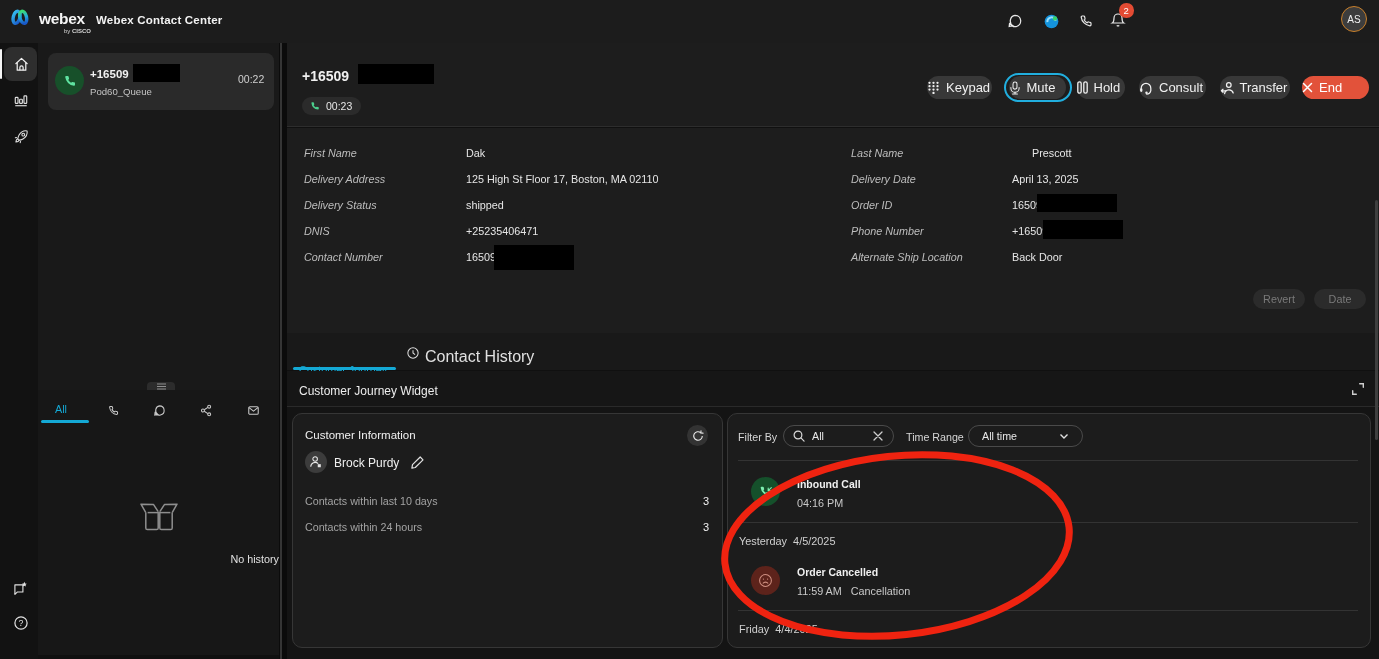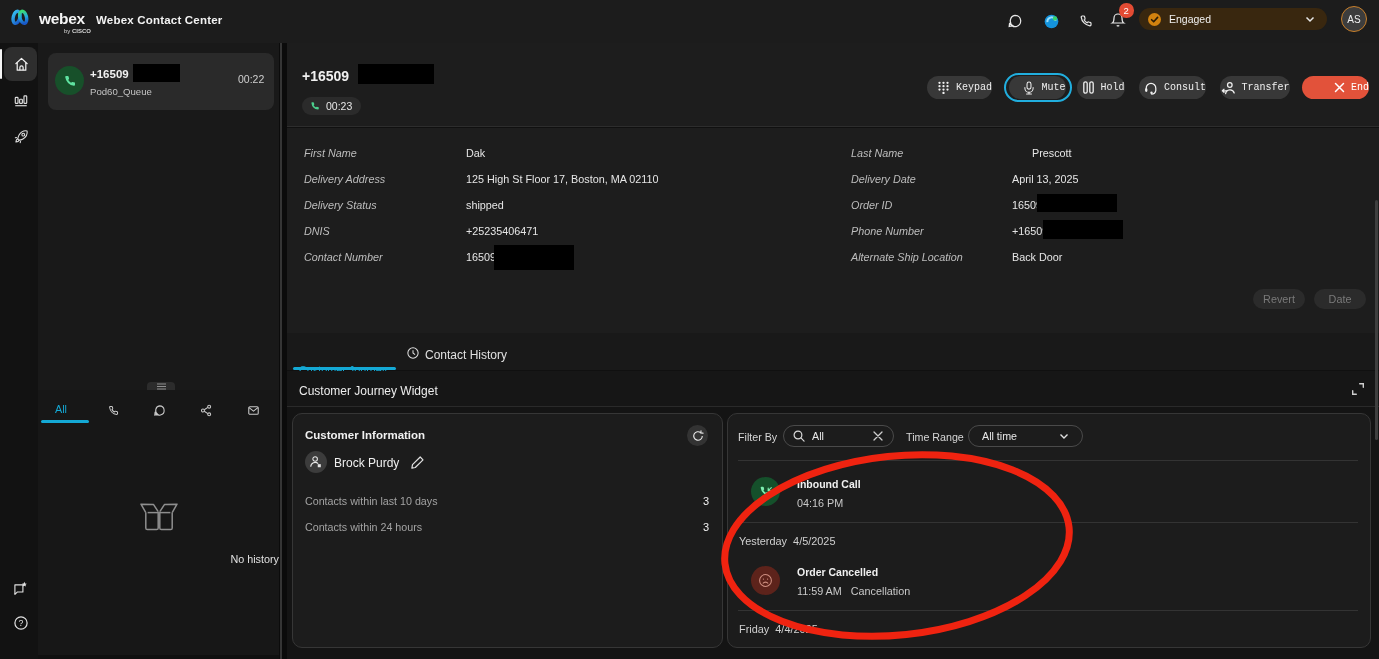--- a/index.html
+++ b/index.html
@@ -52,46 +52,46 @@
   #divider { left:279px; top:43px; width:8px; height:616px; background:#0b0b0b; }
   #divLine { left:280px; top:43px; width:2px; height:616px; background:#353535; }
 
   
   #mainhdr { left:287px; top:43px; width:1092px; height:84px; background:#1d1d1d; border-bottom:1px solid #2d2d2d; }
   #mhNum { left:302px; top:68px; font-size:14px; font-weight:bold; color:#f0f0f0; }
   #mhRedact { left:358px; top:64px; width:76px; height:20px; background:#000; }
   #mhTimer { left:302px; top:97px; height:18px; background:#2b2b2b; border-radius:9px; padding:0 9px 0 7px;
       display:flex; align-items:center; gap:5px; color:#e6e6e6; font-size:10.5px; }
   .cbtn { top:76px; height:23px; background:#383838; border-radius:11.5px; display:flex; align-items:center;
-      justify-content:flex-end; gap:6px; color:#f0f0f0; font-size:10px;font-family:Liberation Mono, monospace; }
+      justify-content:flex-start; gap:6px; color:#f0f0f0; font-size:13px; }
   #muteRing { left:1004px; top:73px; width:68px; height:29px; border:2.5px solid #21aede; border-radius:14.5px; }
   #btnEnd { background:#e2523a; color:#fff; }
 
   
   #form { left:287px; top:128px; width:1092px; height:205px; background:#1d1d1d; }
   .flabel { font-size:10.8px; color:#bdbdbd;font-style:italic; }
   .fvalue { font-size:10.8px; color:#e6e6e6; }
   .redact { background:#000; position:absolute; }
   .gbtn { top:289px; height:20px; background:#2b2b2b; border-radius:10px; color:#7a7a7a; font-size:10.8px;
       display:flex; align-items:center; justify-content:center; }
 
   
   #tabsec { left:287px; top:333px; width:1092px; height:38px; background:#191919; border-bottom:1px solid #101010; }
   #tabCJ { left:299px; top:348px; font-size:10.8px; color:#14a9d5;margin-top:16px; }
   #cjUnderline { left:293px; top:367px; width:103px; height:3px; background:#14a9d5; border-radius:2px; }
-  #tabCH { left:425px; top:348px; font-size:12px; color:#e0e0e0;text-align:center; }
+  #tabCH { left:425px; top:348px; font-size:16px; color:#e0e0e0;text-align:center; }
 
   
   #widgetHd { left:287px; top:371px; width:1092px; height:36px; background:#161616; border-bottom:1px solid #2a2a2a; }
   #widgetTitle { left:299px; top:384px; font-size:12px; color:#ededed; }
 
   
   #widgetArea { left:287px; top:407px; width:1092px; height:252px; background:#141414; }
   .card { top:413px; height:235px; background:#1c1c1c; border:1px solid #363636; border-radius:10px; }
-  #ciTitle { left:305px; top:429px; font-size:11.5px; font-weight:bold; color:#f0f0f0; }
+  #ciTitle { left:305px; top:429px; font-size:11.5px; font-weight:normal; color:#f0f0f0; }
   #ciRefresh { left:687px; top:425px; width:21px; height:21px; border-radius:50%; background:#333;
      display:flex; align-items:center; justify-content:center; }
   #ciAvatar { left:305px; top:451px; width:22px; height:22px; border-radius:50%; background:#3c3c3c;
      display:flex; align-items:center; justify-content:center; }
   #ciName { left:334px; top:456px; font-size:12px; color:#f0f0f0; }
   .ciRow { left:305px; font-size:10.7px; color:#a3a3a3; }
   .ciVal { font-size:11px; color:#f0f0f0; }
 
   
   #jFilterBy { left:738px; top:431px; font-size:10.7px; color:#d6d6d6; }
@@ -151,30 +151,20 @@
       <path d="M19.5 15.5v2.2a1.5 1.5 0 0 1-1.6 1.5 15 15 0 0 1-13.1-13.1A1.5 1.5 0 0 1 6.3 4.5h2.2a1.5 1.5 0 0 1 1.5 1.3 9.7 9.7 0 0 0 .5 2.1 1.5 1.5 0 0 1-.3 1.6l-.9.9a12 12 0 0 0 4.3 4.3l.9-.9a1.5 1.5 0 0 1 1.6-.3 9.7 9.7 0 0 0 2.1.5 1.5 1.5 0 0 1 1.3 1.5z"></path>
     </svg>
   </div>
   <div class="abs hIcon" style="left:1110px; top:12px;">
     <svg width="16" height="16" viewBox="0 0 24 24" fill="none" stroke="#e8e8e8" stroke-width="1.8">
       <path d="M18 9a6 6 0 1 0-12 0c0 6-2.5 7.5-2.5 7.5h17S18 15 18 9"></path>
       <path d="M13.7 20a2 2 0 0 1-3.4 0"></path>
     </svg>
   </div>
   <div id="badge" class="abs">2</div>
-  <div id="engaged" class="abs">
-    <svg style="margin-left:9px" width="13" height="13" viewBox="0 0 13 13">
-      <circle cx="6.5" cy="6.5" r="6.5" fill="#d2820f"></circle>
-      <path d="M3.6 6.7 L5.7 8.8 L9.6 4.4" fill="none" stroke="#2b1c06" stroke-width="1.6" stroke-linecap="round" stroke-linejoin="round"></path>
-    </svg>
-    <span class="txt">Engaged</span>
-    <svg style="position:absolute; right:11px;" width="12" height="12" viewBox="0 0 12 12" fill="none" stroke="#e8e8e8" stroke-width="1.5">
-      <path d="M2.5 4.5 L6 8 L9.5 4.5"></path>
-    </svg>
-  </div>
   <div id="avatar" class="abs">AS</div>
 
   <div id="rail" class="abs"></div>
   <div id="railActive" class="abs"></div>
   <div id="railBar" class="abs"></div>
   <div class="abs railIcon" style="top:56px;">
     <svg width="17" height="17" viewBox="0 0 21 21" fill="none" stroke="#f0f0f0" stroke-width="1.5">
       <path d="M3.5 9.5 L10.5 3 L17.5 9.5" stroke-linecap="round" stroke-linejoin="round"></path>
       <path d="M5.2 8 V17.5 H15.8 V8" stroke-linejoin="round"></path>
       <path d="M8.5 17.5 v-3.2 a2 2 0 0 1 4 0 v3.2"></path>

